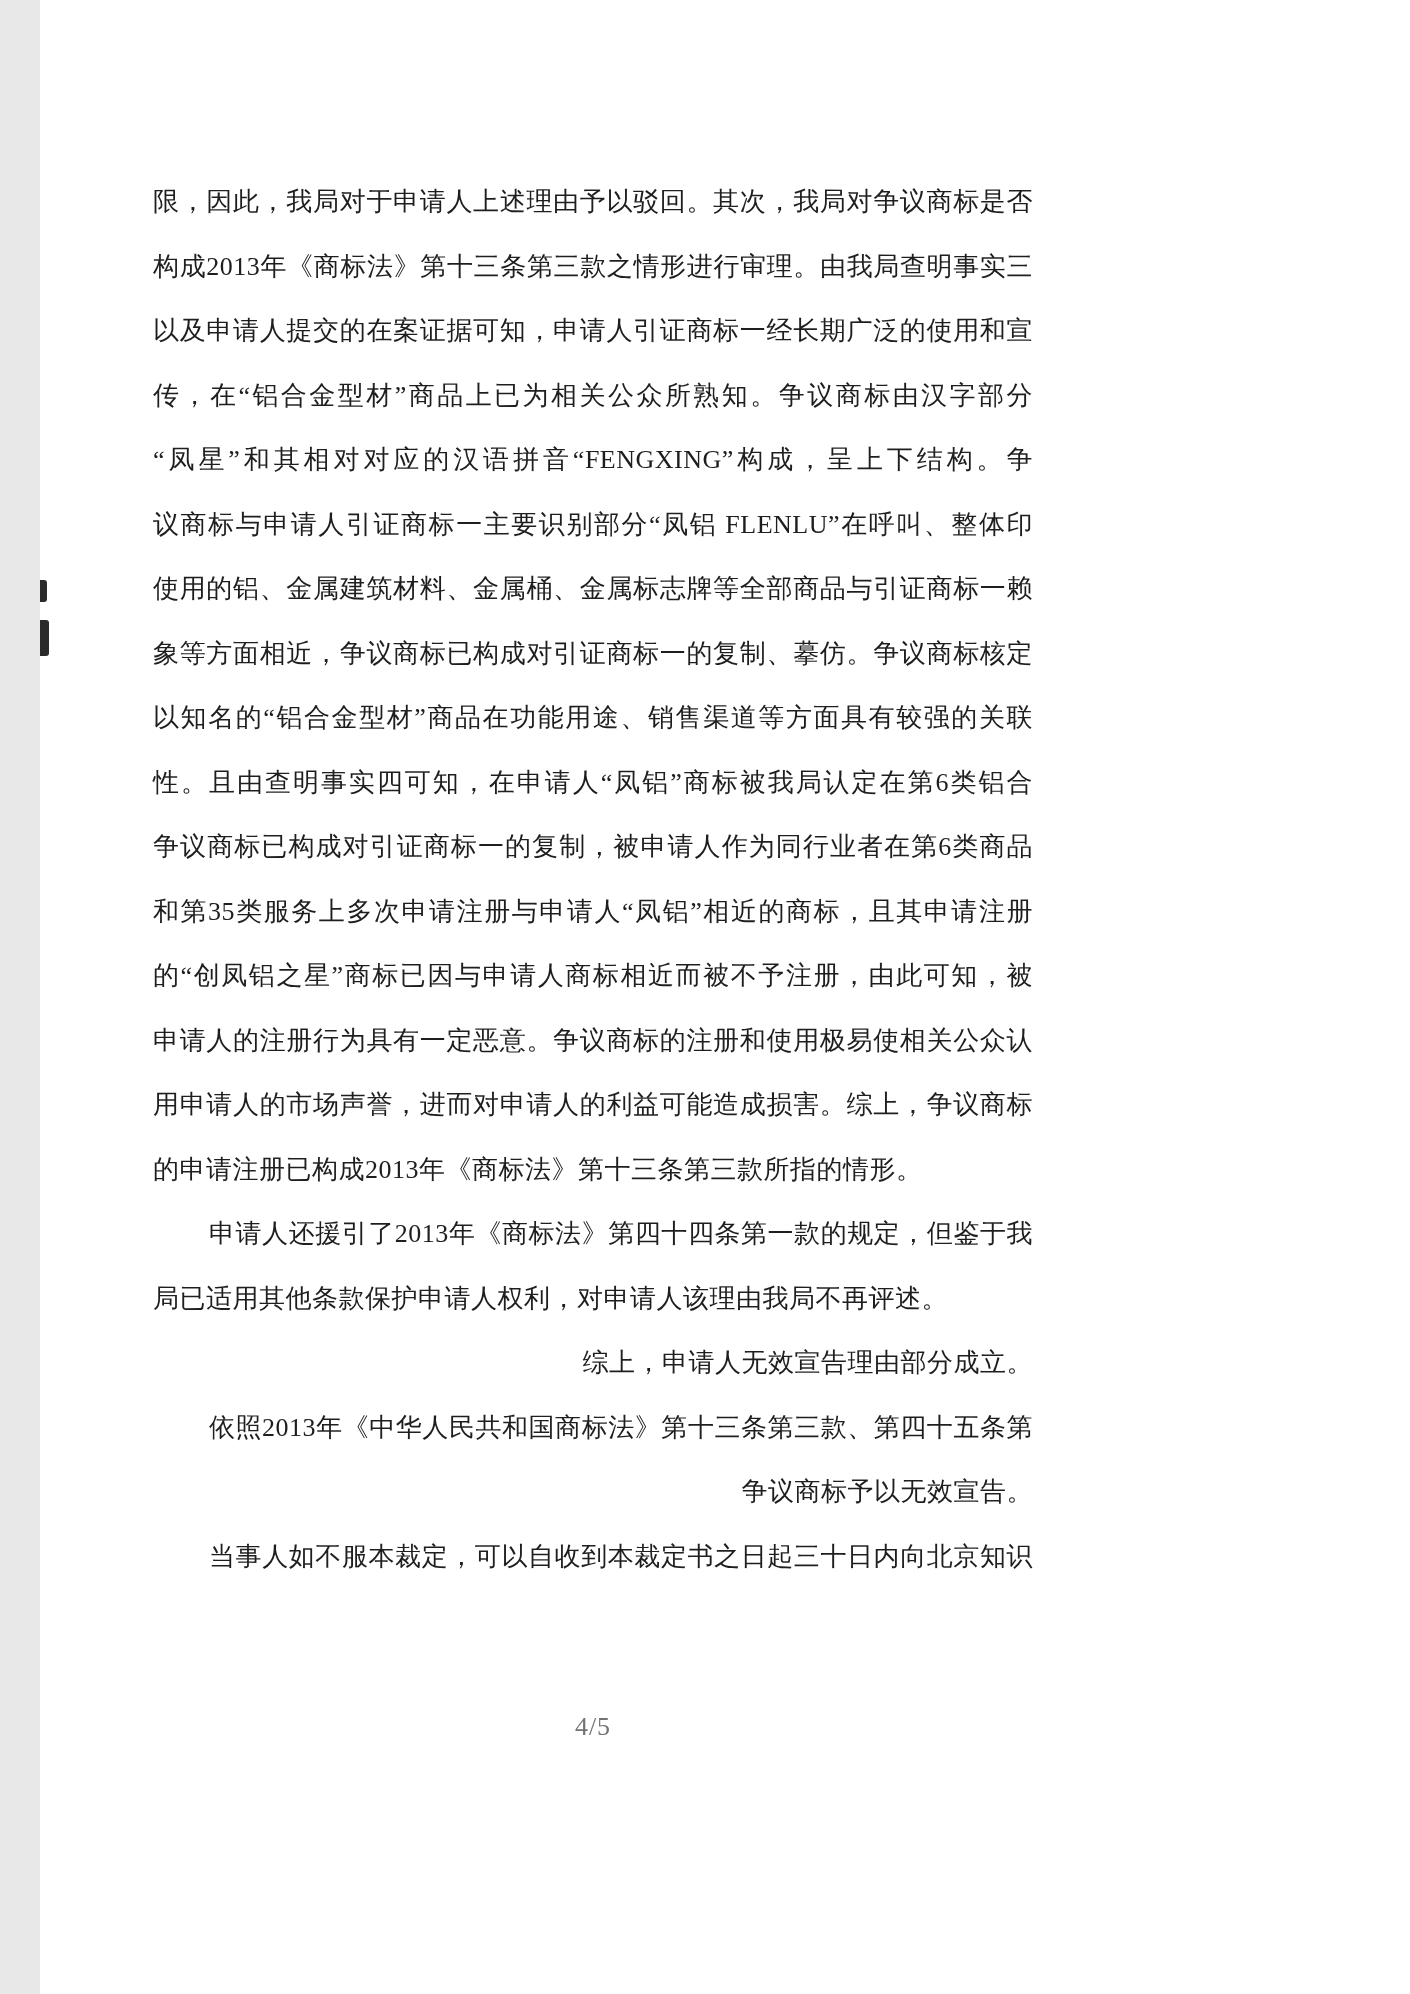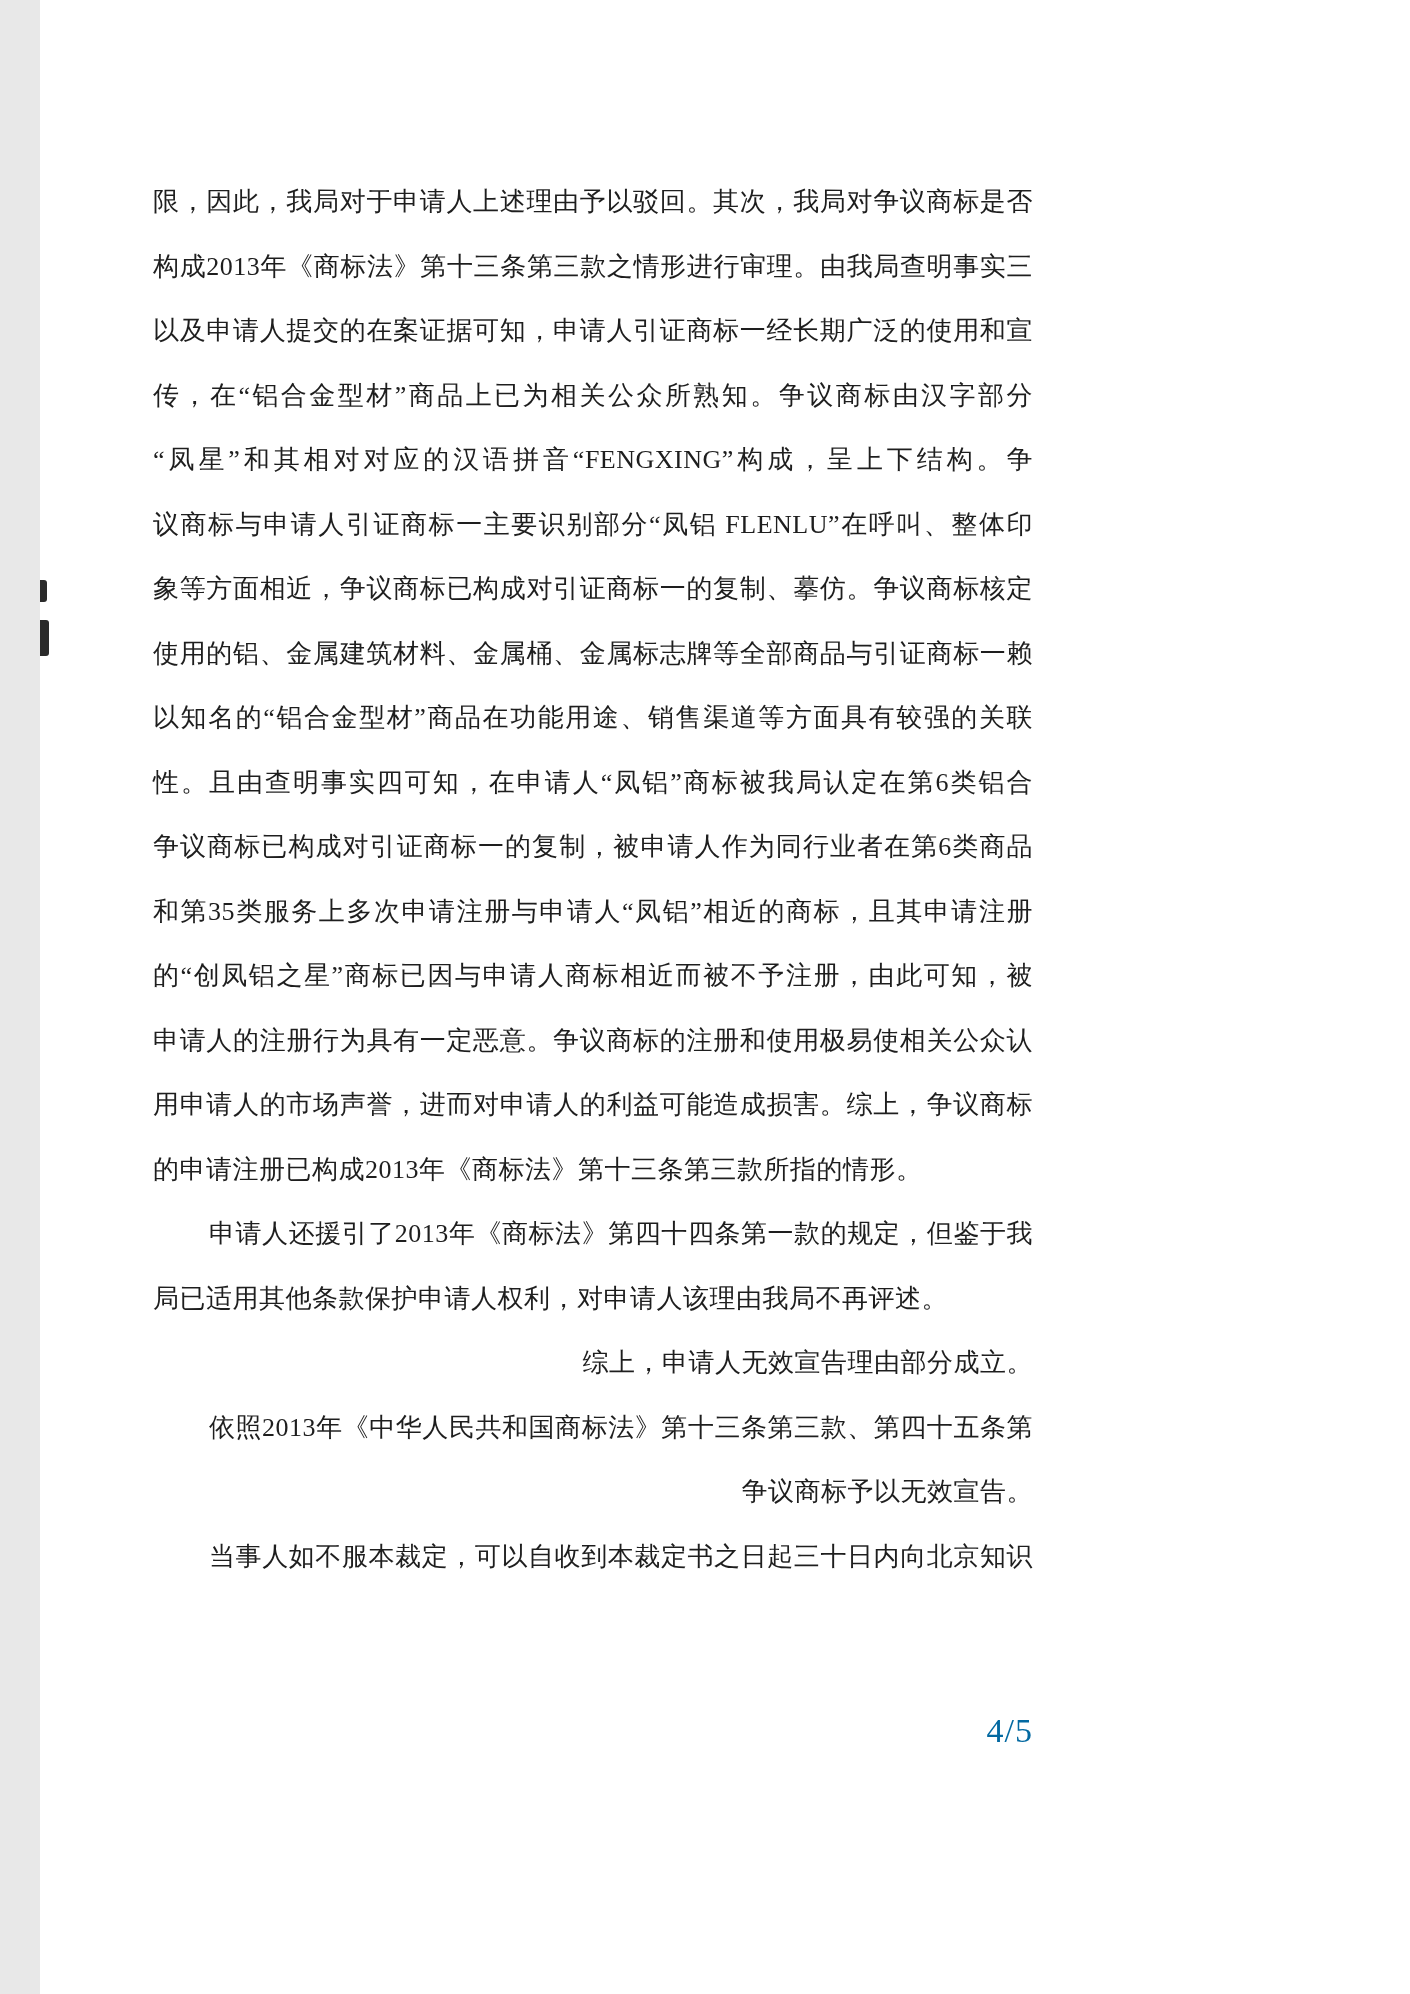--- a/index.html
+++ b/index.html
@@ -39,24 +39,24 @@
   }
   .line.indent {
     padding-left: 56px;
     text-align: right;
   }
   .page-footer {
     position: absolute;
     left: 113px;
     top: 1712px;
     width: 880px;
-    text-align: right;
-    font-size: 34px;
+    text-align: center;
+    font-size: 26px;
     letter-spacing: 1px;
-    color: #0369a1;
+    color: #737373;
   }
   
   .artifact {
     position: absolute;
     left: 0;
     background: #2a2a2a;
     border-radius: 0 3px 3px 0;
   }
   .artifact.a1 { top: 580px; width: 7px; height: 22px; }
   .artifact.a2 { top: 620px; width: 9px; height: 36px; }
@@ -68,22 +68,22 @@
   <div class="artifact a1"></div>
   <div class="artifact a2"></div>
 
   <div class="text-block">
       <div class="line fill">限，因此，我局对于申请人上述理由予以驳回。其次，我局对争议商标是否</div>
       <div class="line fill">构成2013年《商标法》第十三条第三款之情形进行审理。由我局查明事实三</div>
       <div class="line fill">以及申请人提交的在案证据可知，申请人引证商标一经长期广泛的使用和宣</div>
       <div class="line fill">传，在“铝合金型材”商品上已为相关公众所熟知。争议商标由汉字部分</div>
       <div class="line fill">“凤星”和其相对对应的汉语拼音“FENGXING”构成，呈上下结构。争</div>
       <div class="line fill">议商标与申请人引证商标一主要识别部分“凤铝 FLENLU”在呼叫、整体印</div>
+      <div class="line fill">使用的铝、金属建筑材料、金属桶、金属标志牌等全部商品与引证商标一赖</div>
       <div class="line fill">象等方面相近，争议商标已构成对引证商标一的复制、摹仿。争议商标核定</div>
-      <div class="line fill">使用的铝、金属建筑材料、金属桶、金属标志牌等全部商品与引证商标一赖</div>
       <div class="line fill">以知名的“铝合金型材”商品在功能用途、销售渠道等方面具有较强的关联</div>
       <div class="line fill">性。且由查明事实四可知，在申请人“凤铝”商标被我局认定在第6类铝合</div>
       <div class="line fill">争议商标已构成对引证商标一的复制，被申请人作为同行业者在第6类商品</div>
       <div class="line fill">和第35类服务上多次申请注册与申请人“凤铝”相近的商标，且其申请注册</div>
       <div class="line fill">的“创凤铝之星”商标已因与申请人商标相近而被不予注册，由此可知，被</div>
       <div class="line fill">申请人的注册行为具有一定恶意。争议商标的注册和使用极易使相关公众认</div>
       <div class="line fill">用申请人的市场声誉，进而对申请人的利益可能造成损害。综上，争议商标</div>
       <div class="line">的申请注册已构成2013年《商标法》第十三条第三款所指的情形。</div>
       <div class="line indent fill">申请人还援引了2013年《商标法》第四十四条第一款的规定，但鉴于我</div>
       <div class="line">局已适用其他条款保护申请人权利，对申请人该理由我局不再评述。</div>

